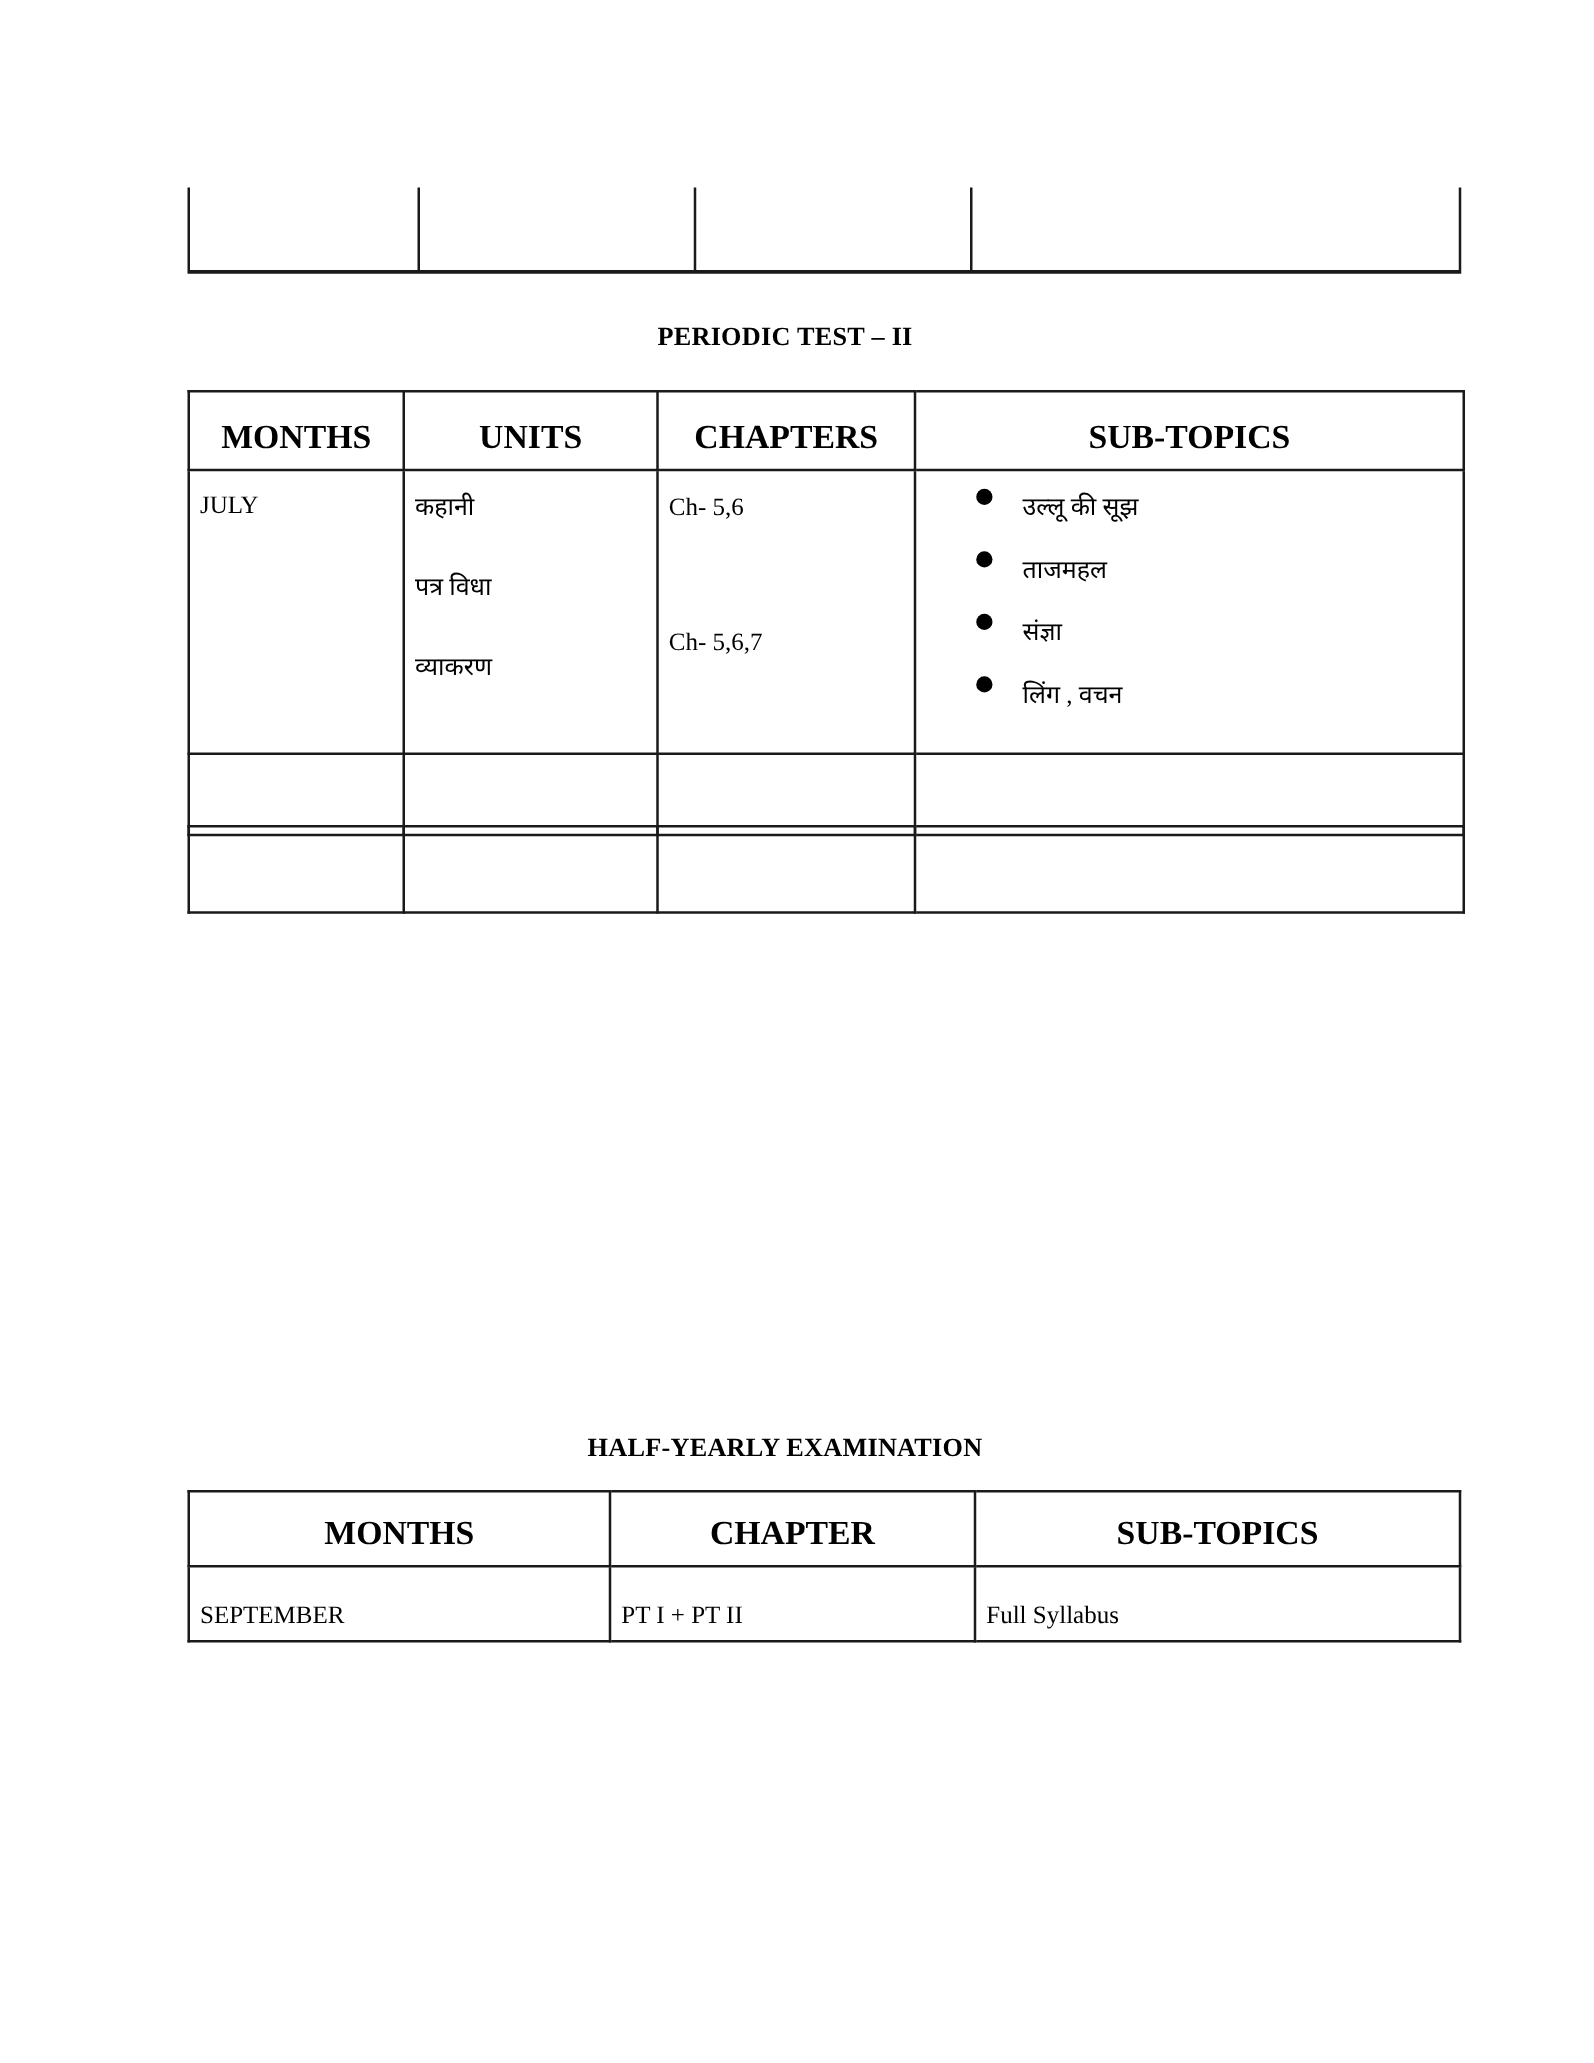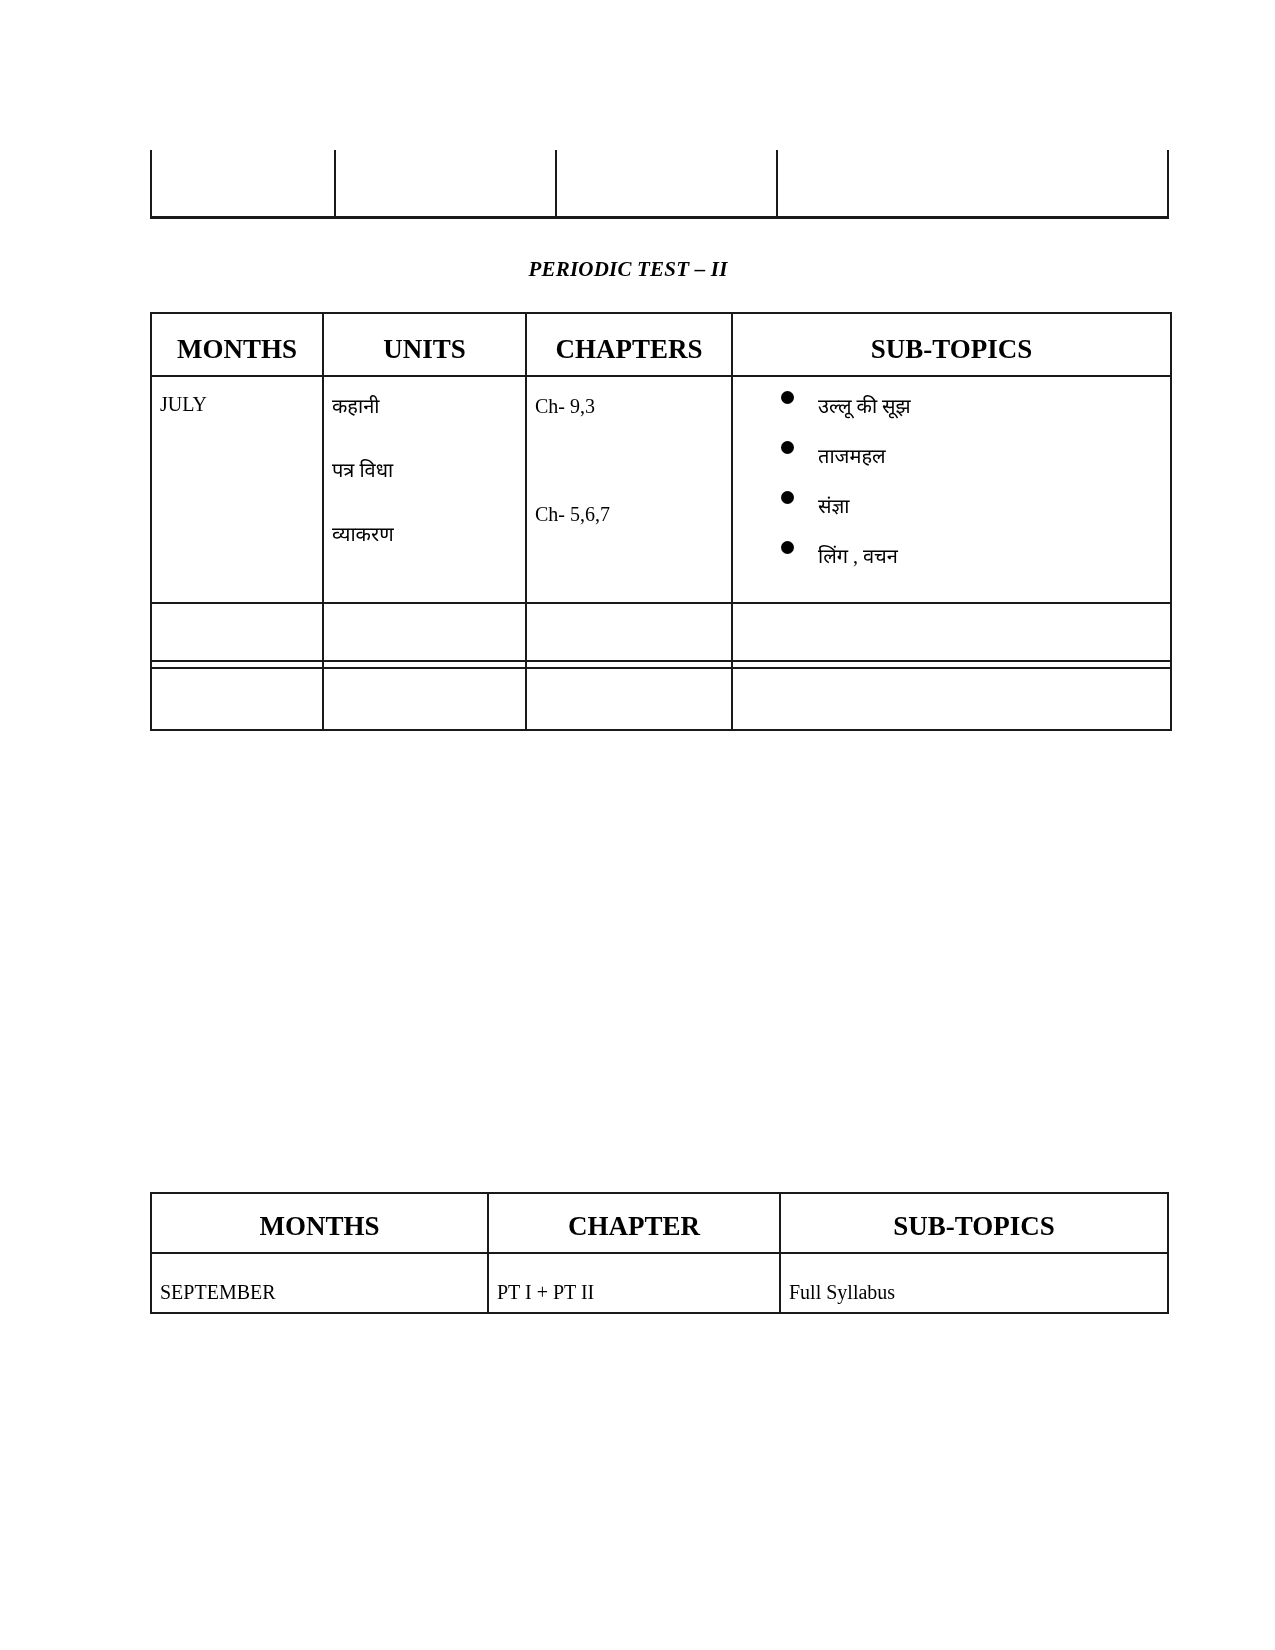--- a/index.html
+++ b/index.html
@@ -25,21 +25,20 @@
   .frag-cell:last-child { border-right: 2px solid #1a1a1a; }
   .fc1 { width: 184px; } .fc2 { width: 221px; } .fc3 { width: 221px; } .fc4 { width: 393px; }
 
   .heading {
     position: absolute;
     left: 0; width: 1256px;
     text-align: center;
     font-weight: bold;
     font-size: 21px;
     letter-spacing: 0.2px;
-    font-style: italic;
   }
   .heading.h-pt2 { top: 257px; }
   .heading.h-hy  { top: 1146px; }
 
   table.tbl {
     position: absolute;
     border-collapse: collapse;
     table-layout: fixed;
   }
   .tbl td {
@@ -113,21 +112,21 @@
     <tr style="height:227px">
       <td>
         <div class="month-label">JULY</div>
       </td>
       <td>
         <div class="unit first hi">कहानी</div>
         <div class="unit hi">पत्र विधा</div>
         <div class="unit hi">व्याकरण</div>
       </td>
       <td>
-        <div class="chap1">Ch- 9,3</div>
+        <div class="chap1">Ch- 5,6</div>
         <div class="chap2">Ch- 5,6,7</div>
       </td>
       <td>
         <div class="blt first">
           <span class="dot"></span>
           <span class="hi">उल्लू की सूझ</span>
         </div>
         <div class="blt">
           <span class="dot"></span>
           <span class="hi">ताजमहल</span>
@@ -161,20 +160,21 @@
     <tbody>
     <tr style="height:69px">
       <td></td>
       <td></td>
       <td></td>
       <td></td>
     </tr>
   </tbody>
     </table>
 
+  <div class="heading h-hy">HALF-YEARLY EXAMINATION</div>
 
   <table class="tbl t-hy">
     <colgroup>
         <col style="width:337px">
         <col style="width:292px">
         <col style="width:388px">
       </colgroup>
     <tbody>
         <tr class="hdr" style="height:60px">
       <td>MONTHS</td>

